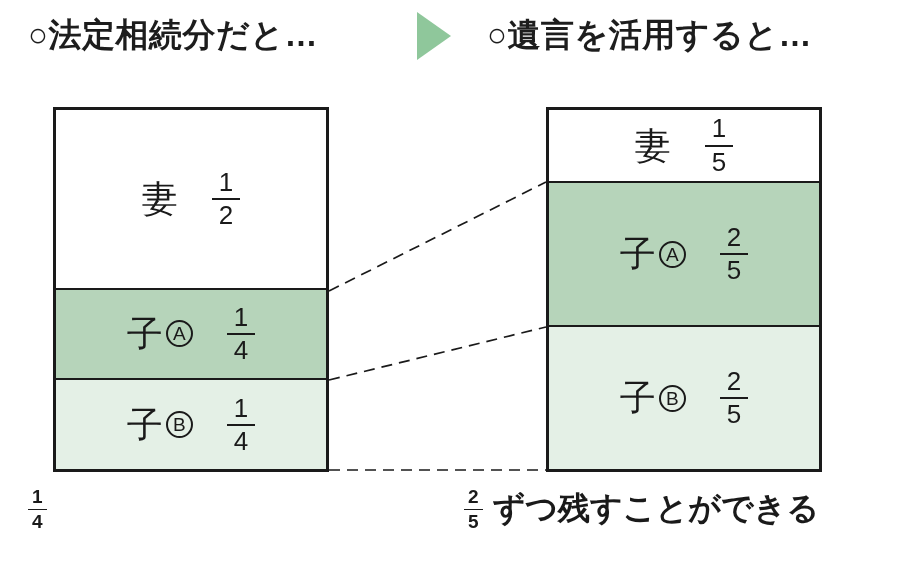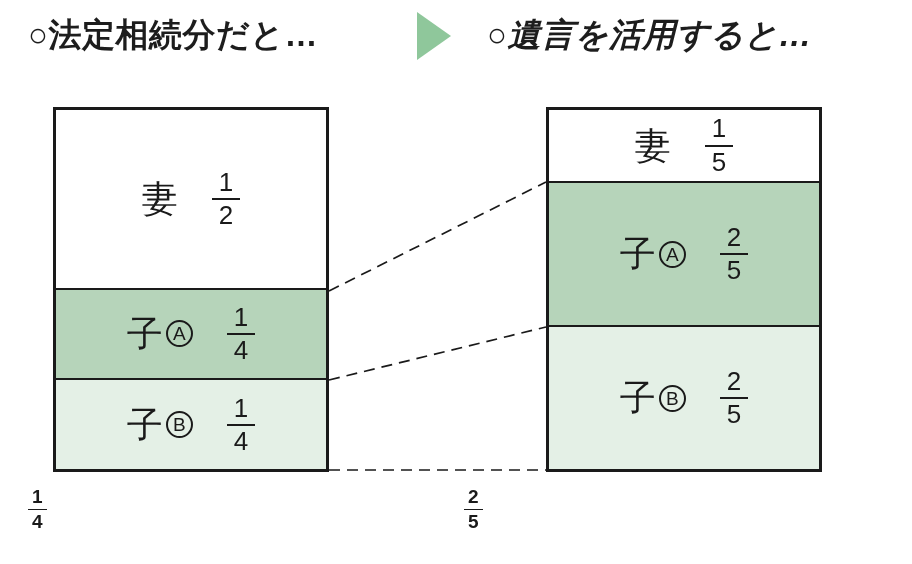--- a/index.html
+++ b/index.html
@@ -17,21 +17,21 @@
   .title {
     position: absolute;
     top: 13px;
     font-size: 33px;
     font-weight: 700;
     letter-spacing: 0.5px;
     white-space: nowrap;
     color: #1d1d1d;
   }
   .title-left  { left: 28px; }
-  .title-right { left: 487px; font-style: italic; }
+  .title-right { left: 487px; }
 
   
   .arrow-wrap {
     position: absolute;
     left: 417px;
     top: 12px;
     width: 34px;
     height: 48px;
   }
 
@@ -211,15 +211,16 @@
       <span class="num">1</span>
       <span class="den">4</span>
     </span>
   </div>
 
   <div class="caption caption-right">
     <span class="frac">
       <span class="num">2</span>
       <span class="den">5</span>
     </span>
+    <span>ずつ残すことができる</span>
   </div>
 
 </div>
 
 </body></html>

